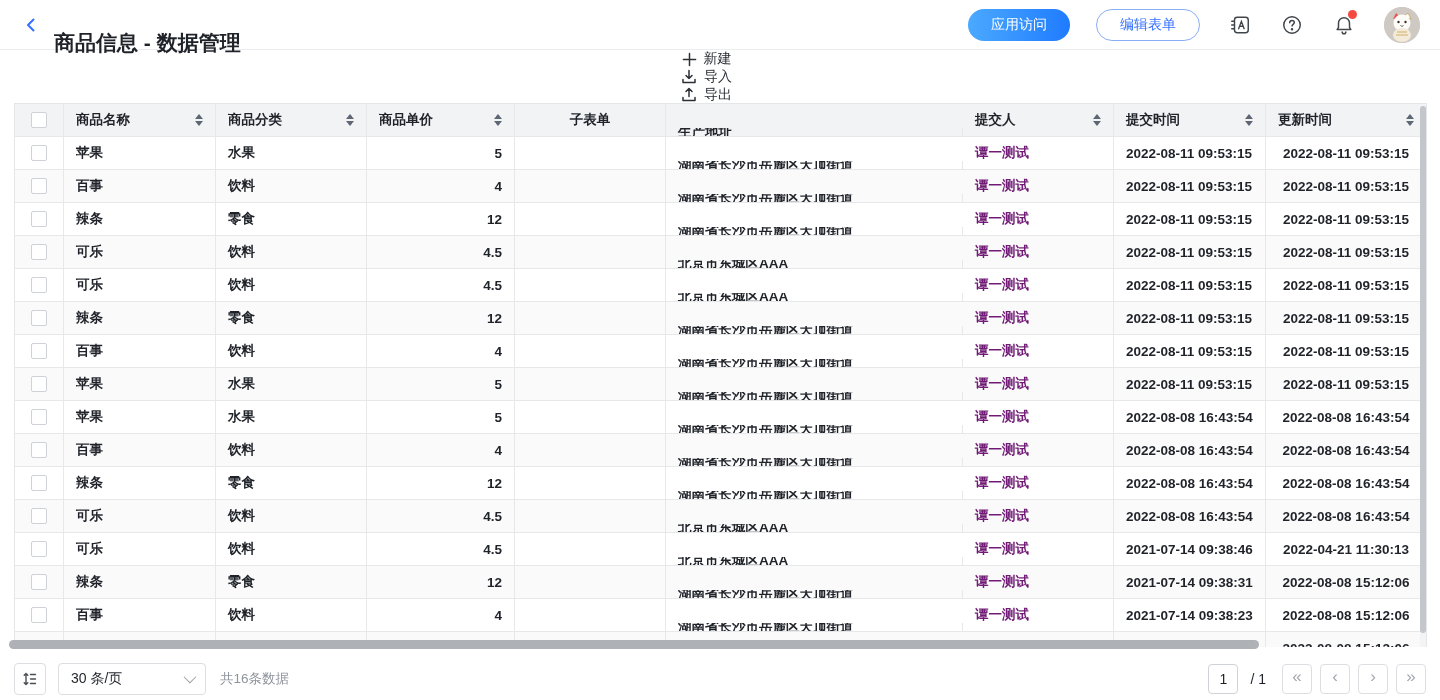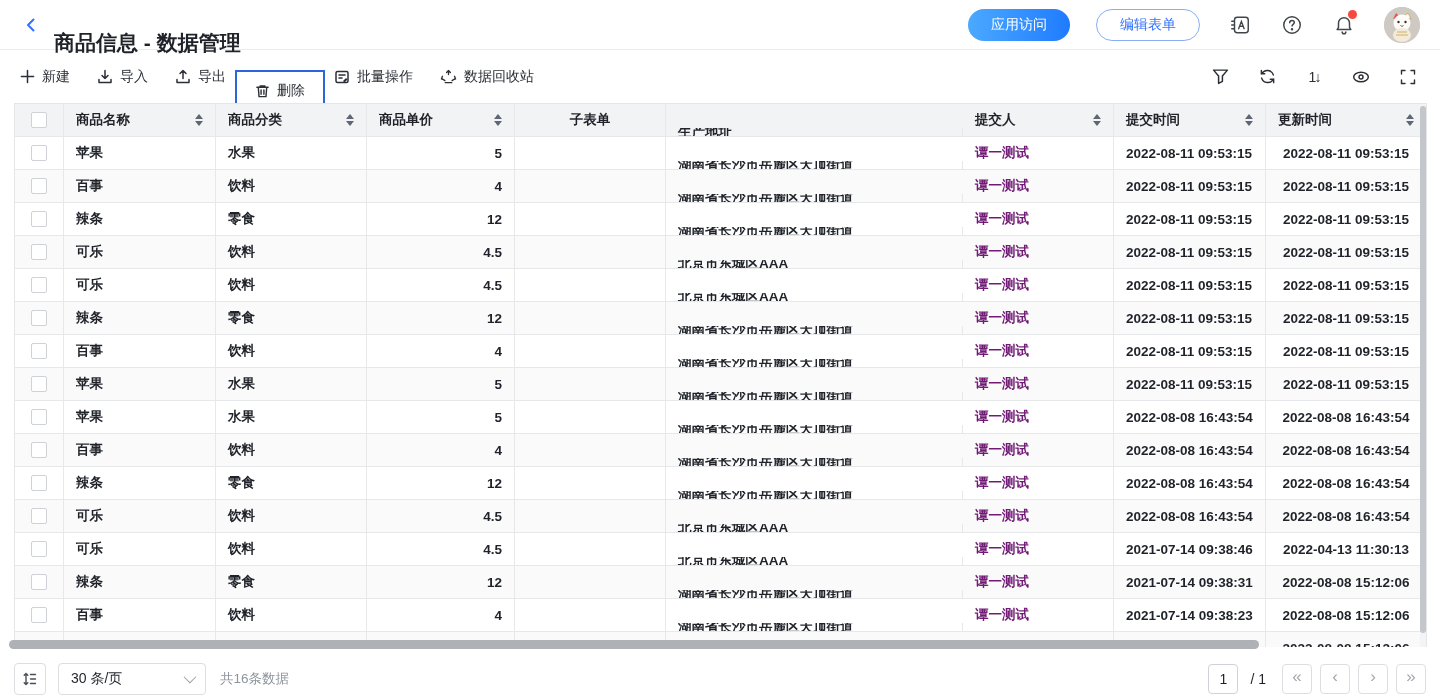--- a/index.html
+++ b/index.html
@@ -19,21 +19,21 @@
     background:linear-gradient(90deg,#4ba9ff 0%,#1f7bff 100%); }
   .pill-outline { color:#3370ff; background:#fff; border:1px solid #89aef6; margin-left:-2px; }
   .icon-btn { width:24px; height:24px; display:flex; align-items:center; justify-content:center;
     position:relative; cursor:pointer; color:#41464b; }
   .red-dot { position:absolute; top:-3px; right:-1px; width:9px; height:9px;
     background:#f5483f; border-radius:50%; }
   .avatar { width:36px; height:36px; border-radius:50%; background:#cfc9c4; overflow:hidden;
     display:flex; align-items:center; justify-content:center; cursor:pointer; }
 
   
-  .toolbar { height:53px; display:flex; align-items:center; padding:0 20px; }
+  .toolbar { height:53px; display:flex; align-items:center; padding:0 20px;flex-direction:column; }
   .tool-btn { display:flex; align-items:center; gap:7px; font-size:14px; color:#2b2f36;
     cursor:pointer; margin-right:27px; }
   .tool-btn svg { stroke:#2b2f36; }
   .tool-btn.delete-highlight { border:2px solid #2c66d9; padding:0 18px; height:41px;
     position:relative; top:14px; margin-left:-18px; margin-right:9px; background:#fff; }
   .toolbar-right { margin-left:auto; display:flex; align-items:center; gap:23px; }
   .toolbar-right .icon-btn { color:#2b2f36; }
   .sort-glyph { font-size:14px; color:#2b2f36; letter-spacing:-2px; }
 
   
@@ -457,21 +457,21 @@
         </div>
         <div class="td col-name">可乐</div>
         <div class="td col-category">饮料</div>
         <div class="td col-price">4.5</div>
         <div class="td col-subform"></div>
         <div class="td col-address">北京市东城区AAA</div>
         <div class="td col-submitter">
           <span class="link">谭一测试</span>
         </div>
         <div class="td col-submit_time">2021-07-14 09:38:46</div>
-        <div class="td col-update_time">2022-04-13 11:30:13</div>
+        <div class="td col-update_time">2022-04-21 11:30:13</div>
       </div>
       <div class="tr stripe">
         <div class="td col-checkbox">
           <span class="cbx"></span>
         </div>
         <div class="td col-name">辣条</div>
         <div class="td col-category">零食</div>
         <div class="td col-price">12</div>
         <div class="td col-subform"></div>
         <div class="td col-address">湖南省长沙市岳麓区天顶街道</div>

